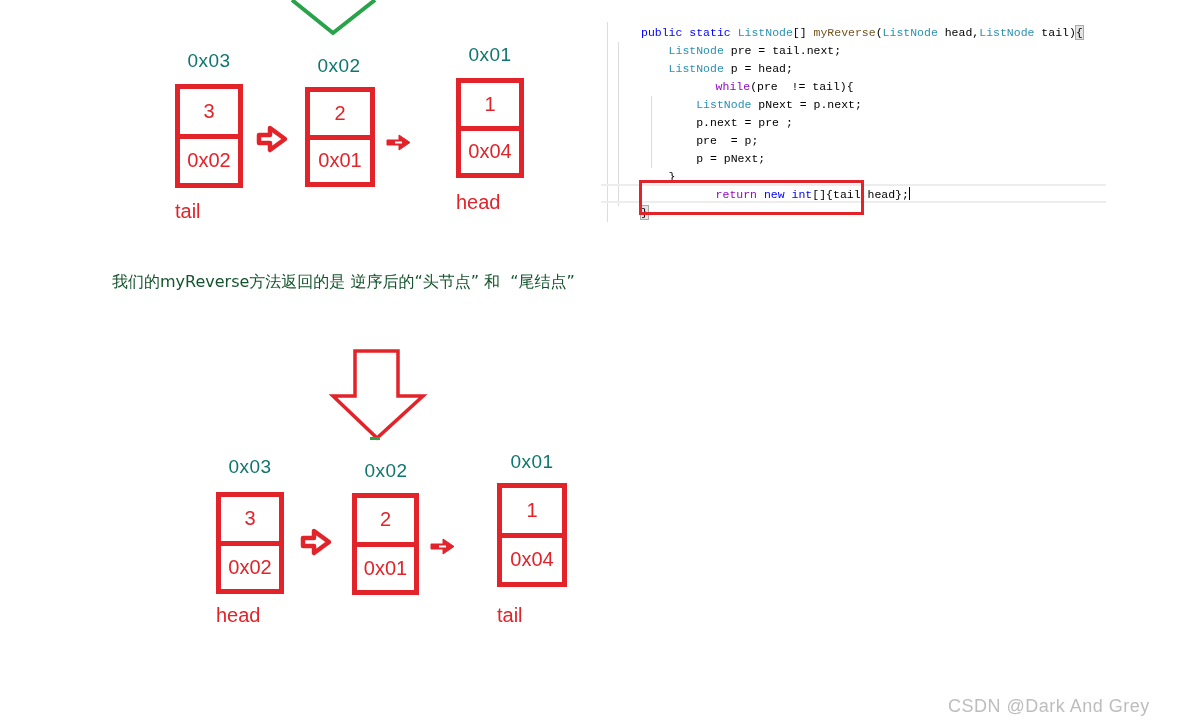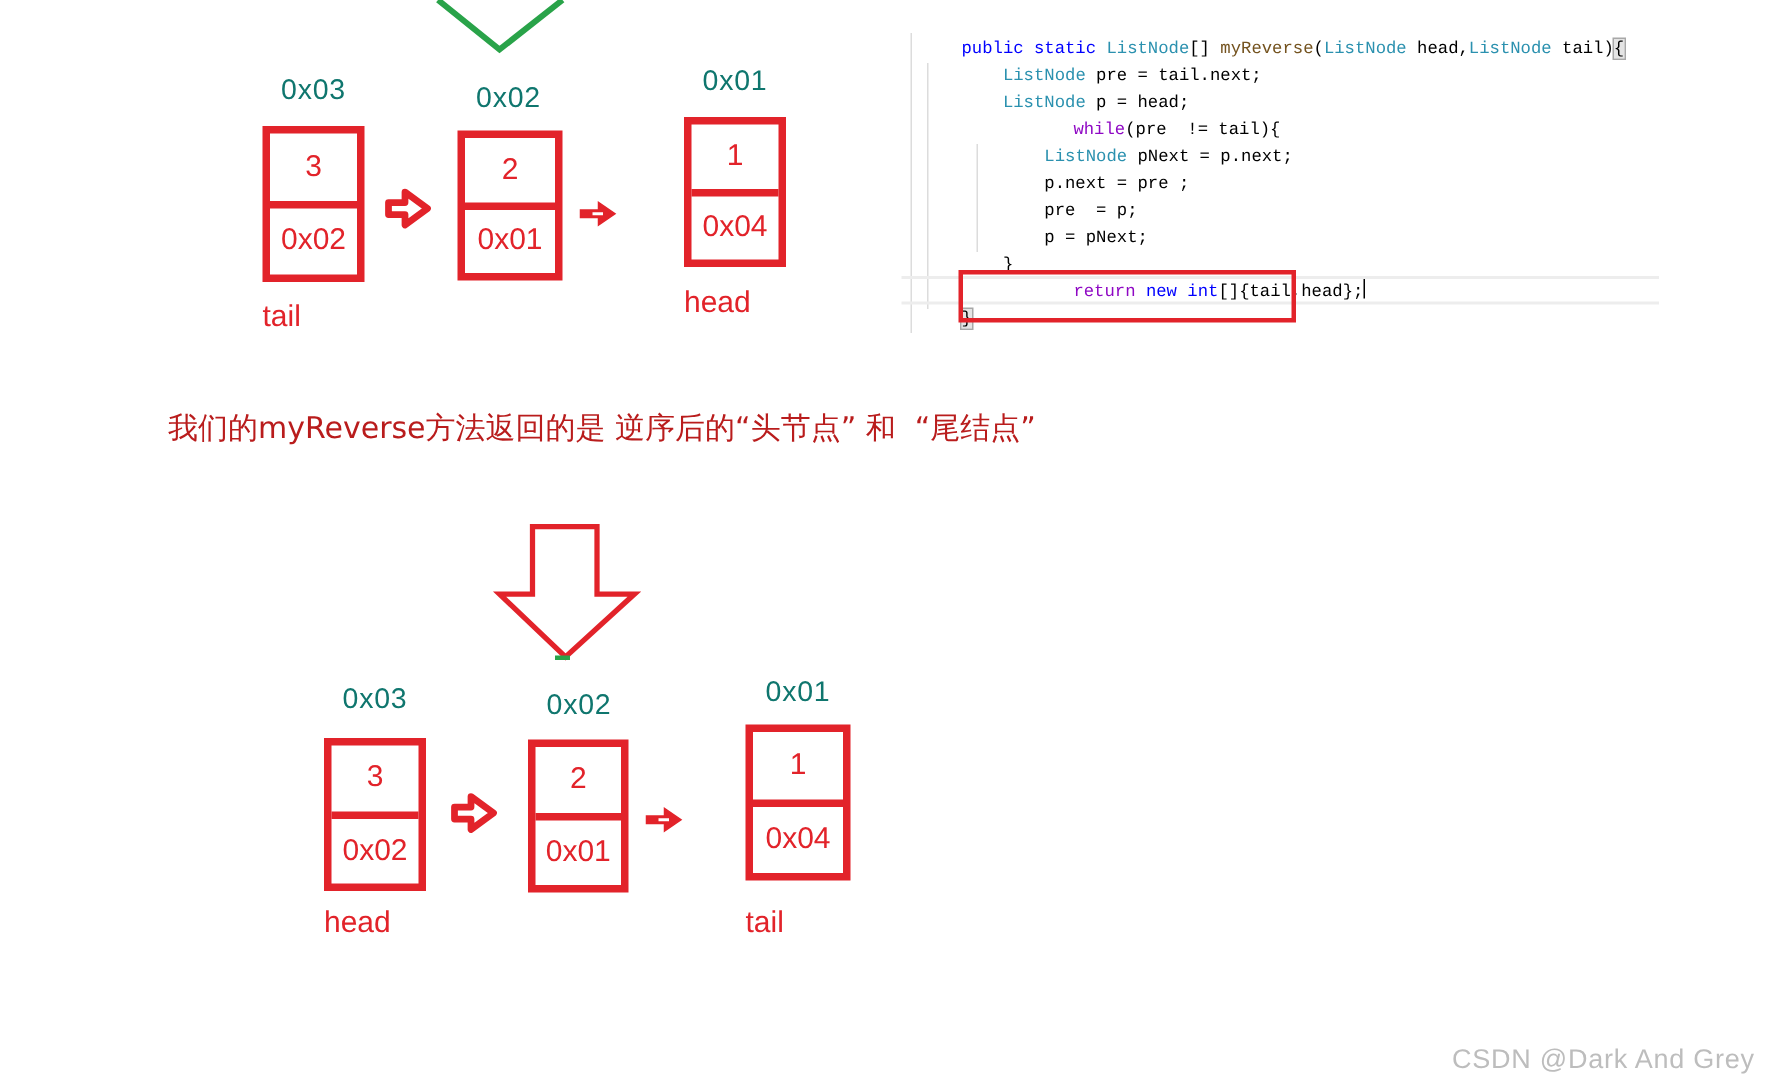--- a/index.html
+++ b/index.html
@@ -23,21 +23,21 @@
     display:flex; flex-direction:column;
   }
   .node .cell {
     flex:1; display:flex; align-items:center; justify-content:center;
     color:#e2232a; font-size:20px;
   }
   .node .cell.next { border-top:5px solid #e2232a; }
 
   
   .caption {
-    position:absolute; color:#b91c1c; font-size:20px;
+    position:absolute; color:#14532d; font-size:16px;
     font-family:"DejaVu Sans", sans-serif; white-space:pre;
   }
   .watermark {
     position:absolute; color:#bdbdbd; font-size:18px; letter-spacing:0.5px;
     text-shadow:1px 1px 0 #ffffff;
   }
 
   
   .code-lines {
     position:absolute; left:623px; top:24px; width:560px;
@@ -147,15 +147,15 @@
 
     <div class="addr" style="left:497px; top:451px; width:70px;">0x01</div>
     <div class="node" style="left:497px; top:483px; width:70px; height:104px;">
       <div class="cell">1</div>
       <div class="cell next">0x04</div>
     </div>
     <div class="ptr-label" style="left:497px; top:604px; width:70px;">tail</div>
   </div>
 
 
-  <div class="watermark" style="left:968px; top:696px;">CSDN @Dark And Grey</div>
+  <div class="watermark" style="left:948px; top:696px;">CSDN @Dark And Grey</div>
 
 </div>
 
 </body></html>

